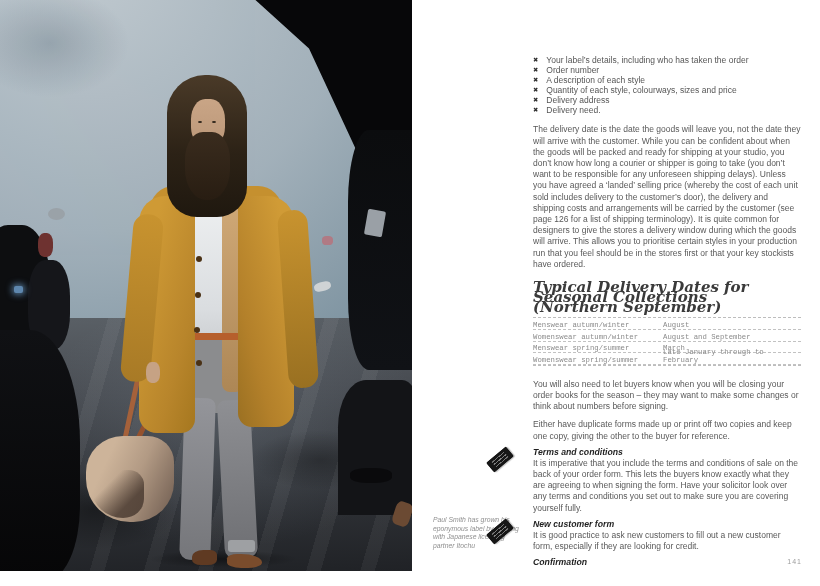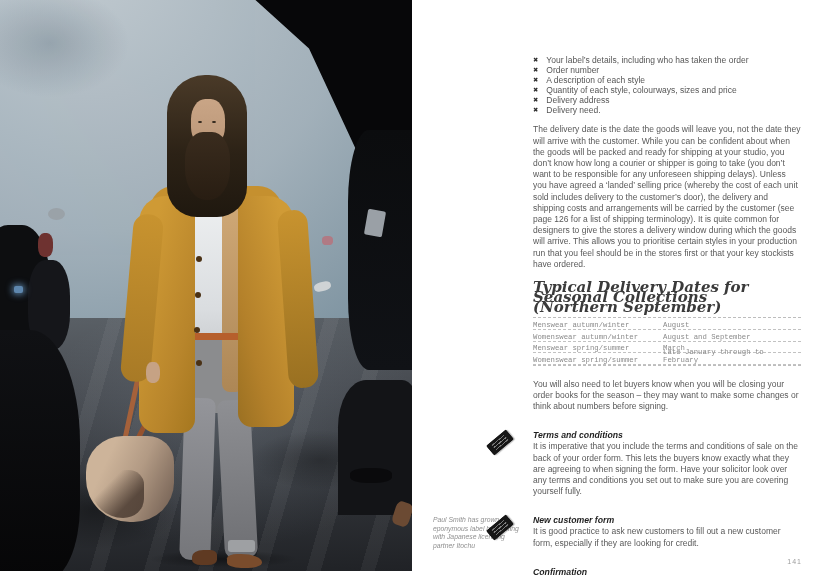--- a/index.html
+++ b/index.html
@@ -127,21 +127,21 @@
     font-size:15px; line-height:10.2px; color:#3a3a3a;
   }
   .ttable { margin-top:4px; width:268px; font-family:"Liberation Mono", monospace;
     font-size:7.3px; color:#8b8b8b; }
   .tline { border-top:1px dashed #bdbdbd; height:2px; }
   .trow { display:flex; border-bottom:1px dashed #c2c2c2; height:11.5px; align-items:flex-end; }
   .trow .c1 { width:130px; flex:0 0 auto; }
   .trow .c2 { flex:1; }
   .p-books { margin-top:12px; }
   .p-dup { margin-top:7px; }
-  .sect { position:relative; margin-top:18px; }
+  .sect { position:relative; margin-top:5px; }
   .sect h4 { font-size:8.7px; line-height:11px; font-style:italic; font-weight:700; color:#1f1f1f; }
   .tag-icon {
     position:absolute; left:-46px; top:6px; width:26px; height:13px;
     background:#161616; border-radius:2px; transform:rotate(-40deg);
     background-image:repeating-linear-gradient(0deg, rgba(255,255,255,.45) 0 1px, transparent 1px 3px);
     background-size:16px 7px; background-position:5px 3px; background-repeat:no-repeat;
     box-shadow:1px 1px 1px rgba(0,0,0,.25);
   }
   .pageno {
     position:absolute; left:770px; top:558px; width:32px;
@@ -263,20 +263,21 @@
       <span class="c2">March</span>
     </div>
     <div class="trow">
       <span class="c1">Womenswear spring/summer</span>
       <span class="c2">Late January through to February</span>
     </div>
     <div class="tline"></div>
   </div>
 
   <p class="para p-books">You will also need to let buyers know when you will be closing your order books for the season – they may want to make some changes or think about numbers before signing.</p>
+  <p class="para p-dup">Either have duplicate forms made up or print off two copies and keep one copy, giving the other to the buyer for reference.</p>
 
   <div class="sect">
     <div class="tag-icon"></div>
     <h4>Terms and conditions</h4>
     <p class="para">It is imperative that you include the terms and conditions of sale on the back of your order form. This lets the buyers know exactly what they are agreeing to when signing the form. Have your solicitor look over any terms and conditions you set out to make sure you are covering yourself fully.</p>
   </div>
 
   <div class="sect">
     <div class="tag-icon"></div>
     <h4>New customer form</h4>

